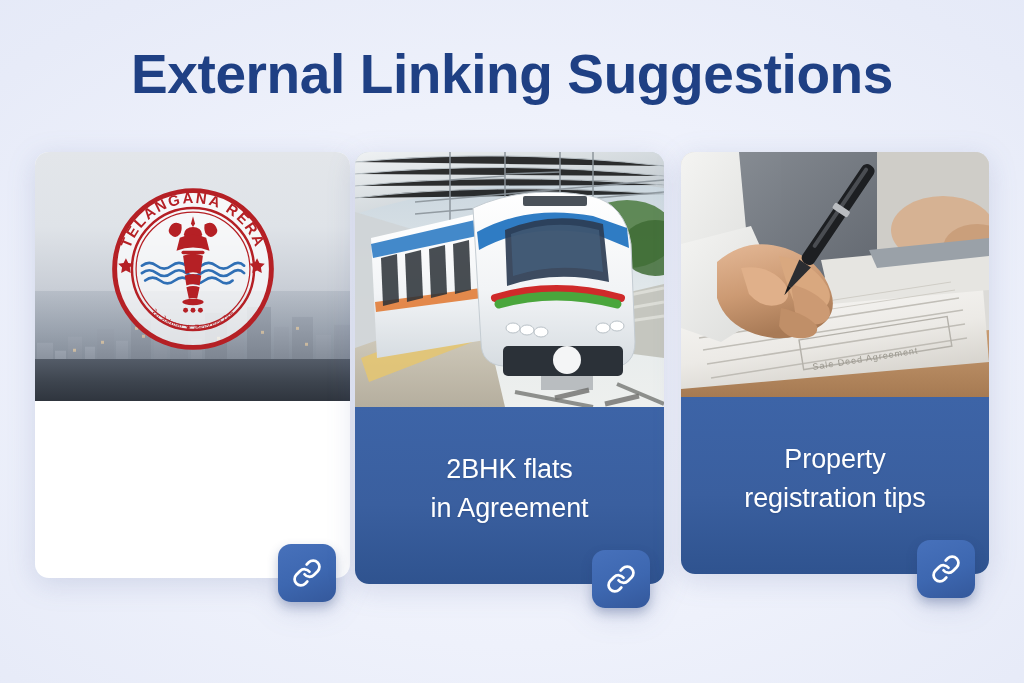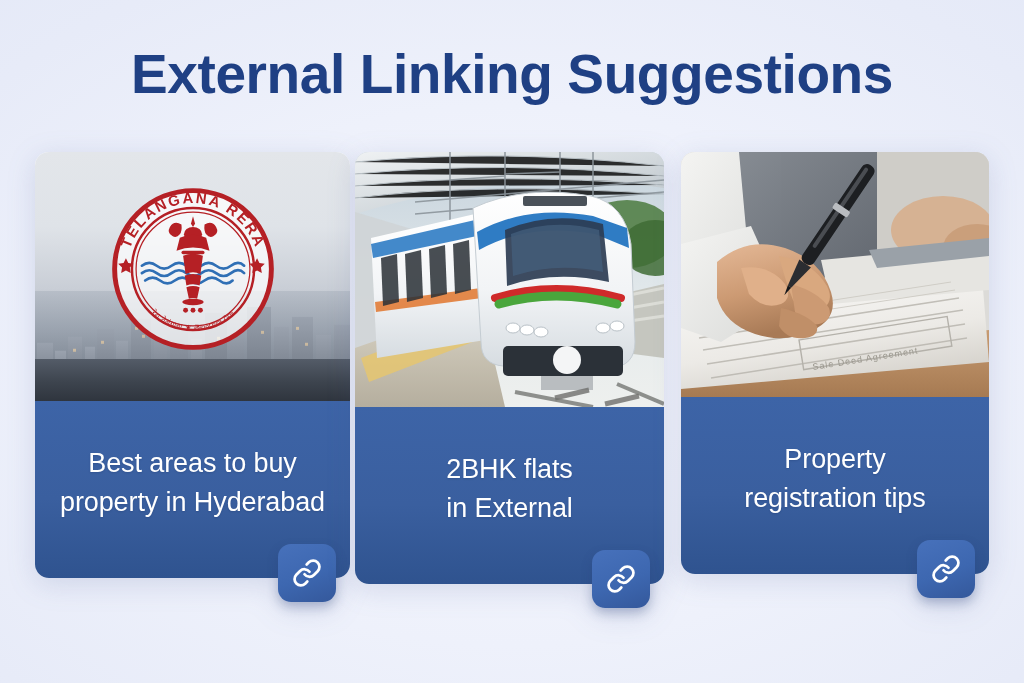--- a/index.html
+++ b/index.html
@@ -255,24 +255,20 @@
               <path d="M92 122 q8 -3 16 0 l-3 14 q-5 -2 -10 0z"></path>
               <ellipse cx="100" cy="140" rx="13" ry="4"></ellipse>
               <circle cx="91" cy="150" r="3"></circle>
               <circle cx="100" cy="150" r="3"></circle>
               <circle cx="109" cy="150" r="3"></circle>
             </g>
           </svg>
         </div>
       </div>
 
-      <div class="card-body">
-        <div class="card-caption">Best areas to buy
-property in Hyderabad</div>
-      </div>
     </div>
 
     <button class="link-button">
       <svg width="30" height="30" viewBox="0 0 24 24" fill="none" stroke="#ffffff" stroke-width="2.2" stroke-linecap="round" stroke-linejoin="round">
         <path d="M10 13a5 5 0 0 0 7.54.54l3-3a5 5 0 0 0-7.07-7.07l-1.72 1.71"></path>
         <path d="M14 11a5 5 0 0 0-7.54-.54l-3 3a5 5 0 0 0 7.07 7.07l1.71-1.71"></path>
       </svg>
     </button>
   </div>
 
@@ -380,21 +376,21 @@
                 <path d="M250 252 L284 244"></path>
             </g>
 
             <rect x="168" y="44" width="64" height="10" rx="2" fill="#1d2630" opacity="0.8"></rect>
           </svg>
         </div>
       </div>
 
       <div class="card-body">
         <div class="card-caption">2BHK flats
-in External</div>
+in Agreement</div>
       </div>
     </div>
 
     <button class="link-button">
       <svg width="30" height="30" viewBox="0 0 24 24" fill="none" stroke="#ffffff" stroke-width="2.2" stroke-linecap="round" stroke-linejoin="round">
         <path d="M10 13a5 5 0 0 0 7.54.54l3-3a5 5 0 0 0-7.07-7.07l-1.72 1.71"></path>
         <path d="M14 11a5 5 0 0 0-7.54-.54l-3 3a5 5 0 0 0 7.07 7.07l1.71-1.71"></path>
       </svg>
     </button>
   </div>

